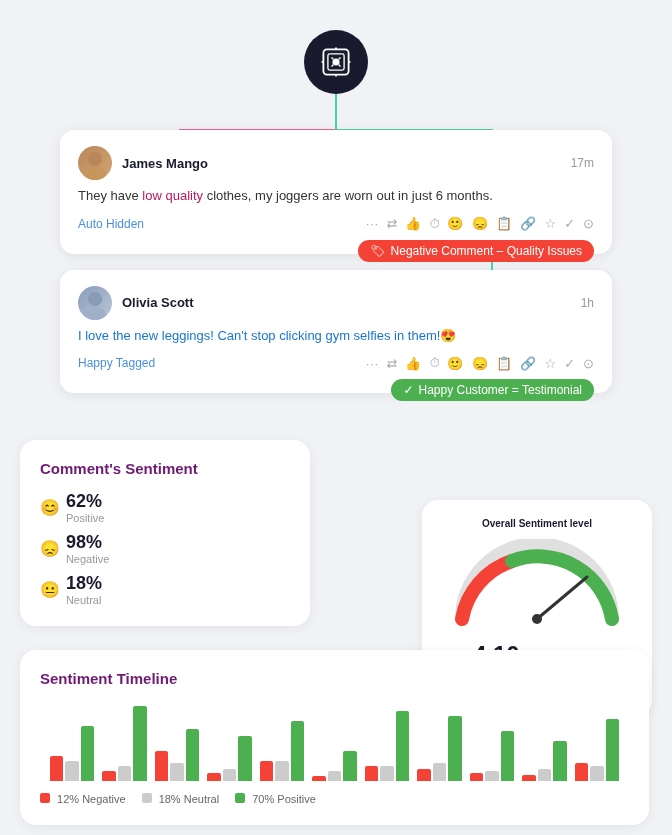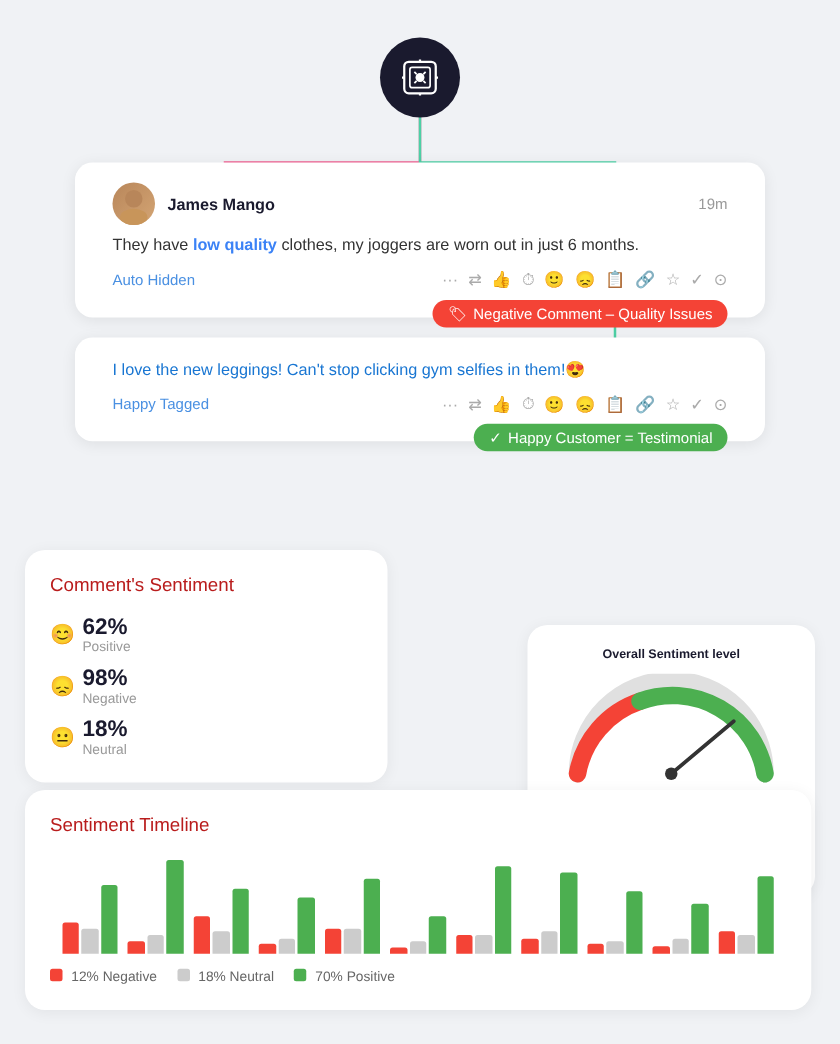--- a/index.html
+++ b/index.html
@@ -48,21 +48,21 @@
       position: absolute;
       top: 130px;
       left: 60px;
       right: 60px;
       z-index: 5;
     }
 
     .comment-card {
       background: #fff;
       border-radius: 14px;
-      padding: 16px 30px 14px;
+      padding: 16px 18px 14px;
       box-shadow: 0 2px 12px rgba(0,0,0,0.08);
       margin-bottom: 16px;
     }
 
     .card-header {
       display: flex;
       align-items: center;
       justify-content: space-between;
       margin-bottom: 6px;
     }
@@ -104,21 +104,21 @@
       color: #999;
     }
 
     .comment-text {
       font-size: 13px;
       color: #333;
       line-height: 1.5;
       margin-bottom: 10px;
     }
 
-    .highlight-red { color: #3b82f6; font-weight: 700; }
+    .highlight-red { color: #be185d; font-weight: 400; }
 
     .card-actions {
       display: flex;
       align-items: center;
       justify-content: space-between;
       margin-bottom: 8px;
     }
 
     .auto-label {
       font-size: 12px;
@@ -190,28 +190,28 @@
       top: 60px;
     }
 
     .timeline-card {
       background: #fff;
       border-radius: 16px;
       padding: 20px;
       box-shadow: 0 2px 12px rgba(0,0,0,0.06);
       position: absolute;
       left: 0;
-      top: 192px;
+      top: 210px;
       width: 629px;
     }
 
     .section-title {
       font-size: 15px;
-      font-weight: 400;
-      color: #b91c1c;
+      font-weight: 700;
+      color: #701a75;
       margin-bottom: 14px;
     }
 
     
     .donut-area {
       display: flex;
       align-items: center;
       gap: 18px;
     }
 
@@ -363,21 +363,21 @@
     <div class="card-header">
       <div class="card-user">
         <div class="avatar avatar-james">
           <svg width="34" height="34" viewBox="0 0 34 34">
             <circle cx="17" cy="13" r="7" fill="#b8865a"></circle>
             <ellipse cx="17" cy="28" rx="11" ry="7" fill="#c8955a"></ellipse>
           </svg>
         </div>
         <span class="username">James Mango</span>
       </div>
-      <span class="timestamp">19m</span>
+      <span class="timestamp">17m</span>
     </div>
     <div class="comment-text">
       They have <span class="highlight-red">low quality</span> clothes, my joggers are worn out in just 6 months.
     </div>
     <div class="card-actions">
       <span class="auto-label">Auto Hidden</span>
       <div class="action-icons">
         <span class="action-icon">···</span>
         <span class="action-icon">⇄</span>
         <span class="action-icon">👍</span>
@@ -393,20 +393,32 @@
     </div>
     <div style="text-align: right;">
       <span class="tag-badge tag-negative">
         <span>🏷</span>
         <span>Negative Comment – Quality Issues</span>
       </span>
     </div>
   </div>
 
   <div class="comment-card">
+    <div class="card-header">
+      <div class="card-user">
+        <div class="avatar avatar-olivia">
+          <svg width="34" height="34" viewBox="0 0 34 34">
+            <circle cx="17" cy="13" r="7" fill="#8a9bb8"></circle>
+            <ellipse cx="17" cy="28" rx="11" ry="7" fill="#a0b0c8"></ellipse>
+          </svg>
+        </div>
+        <span class="username">Olivia Scott</span>
+      </div>
+      <span class="timestamp">1h</span>
+    </div>
     <div class="comment-text" style="color: #1976d2;">
       I love the new leggings! Can't stop clicking gym selfies in them!😍
     </div>
     <div class="card-actions">
       <span class="auto-label">Happy Tagged</span>
       <div class="action-icons">
         <span class="action-icon">···</span>
         <span class="action-icon">⇄</span>
         <span class="action-icon">👍</span>
         <span class="action-icon">⏱</span>

